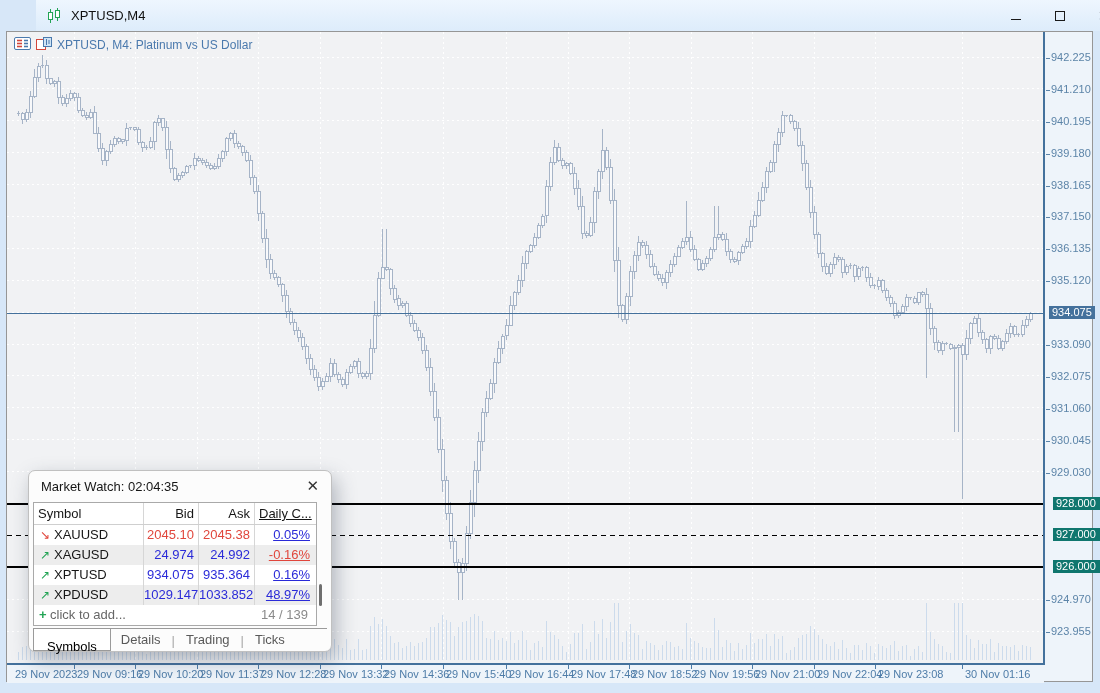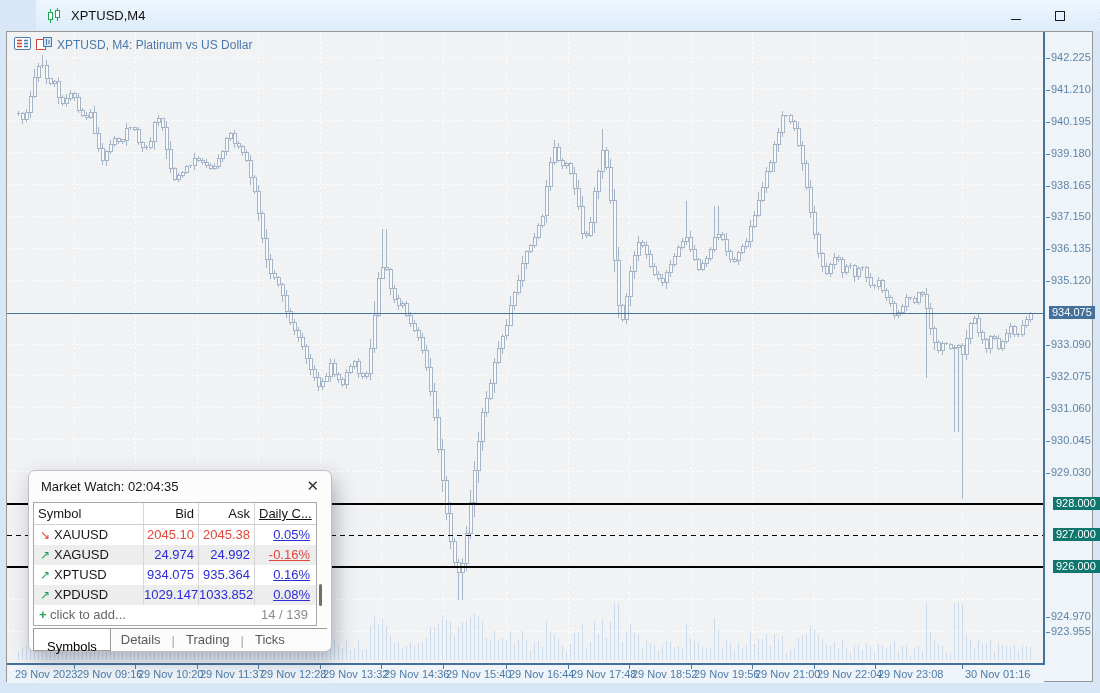--- a/index.html
+++ b/index.html
@@ -960,21 +960,21 @@
       <span class="pal" style="top: 115px;"><i></i>939.180</span>
       <span class="pal" style="top: 147px;"><i></i>938.165</span>
       <span class="pal" style="top: 178px;"><i></i>937.150</span>
       <span class="pal" style="top: 210px;"><i></i>936.135</span>
       <span class="pal" style="top: 242px;"><i></i>935.120</span>
       <span class="pal" style="top: 306px;"><i></i>933.090</span>
       <span class="pal" style="top: 338px;"><i></i>932.075</span>
       <span class="pal" style="top: 370px;"><i></i>931.060</span>
       <span class="pal" style="top: 402px;"><i></i>930.045</span>
       <span class="pal" style="top: 434px;"><i></i>929.030</span>
-      <span class="pal" style="top: 561px; margin-top: 17px;"><i></i>924.970</span>
+      <span class="pal" style="top: 561px;"><i></i>924.970</span>
       <span class="pal" style="top: 593px;"><i></i>923.955</span>
       <span class="pal blk" style="top: 465px;">928.000</span>
       <span class="pal blk" style="top: 496px;">927.000</span>
       <span class="pal blk" style="top: 528px;">926.000</span>
       <span class="pal cur" style="top: 274px;">934.075</span>
     </div>
   <div class="time-axis" id="time-axis">
       <span class="tal" style="left: 8px;">29 Nov 2023</span>
       <span class="ttick" style="left: 67px;"></span>
       <span class="tal" style="left: 70px;">29 Nov 09:16</span>
@@ -1036,21 +1036,21 @@
       <div class="mw-row">
         <span class="mc c0"><span class="arr up">↗</span>XPTUSD</span>
         <span class="mc c1 q-blue">934.075</span>
         <span class="mc c2 q-blue">935.364</span>
         <span class="mc c3 last q-blue">0.16%</span>
       </div>
       <div class="mw-row alt">
         <span class="mc c0"><span class="arr up">↗</span>XPDUSD</span>
         <span class="mc c1 q-blue">1029.147</span>
         <span class="mc c2 q-blue">1033.852</span>
-        <span class="mc c3 last q-blue">0.08%</span>
+        <span class="mc c3 last q-blue">48.97%</span>
       </div>
       <div class="mw-addrow">
         <span class="plus">+</span>
         <span>click to add...</span>
         <span class="cnt">14 / 139</span>
       </div>
     </div>
   <div class="mw-scroll"></div>
   <div class="mw-tabs" id="mw-tabs">
       <span class="mw-tab active">Symbols</span>

